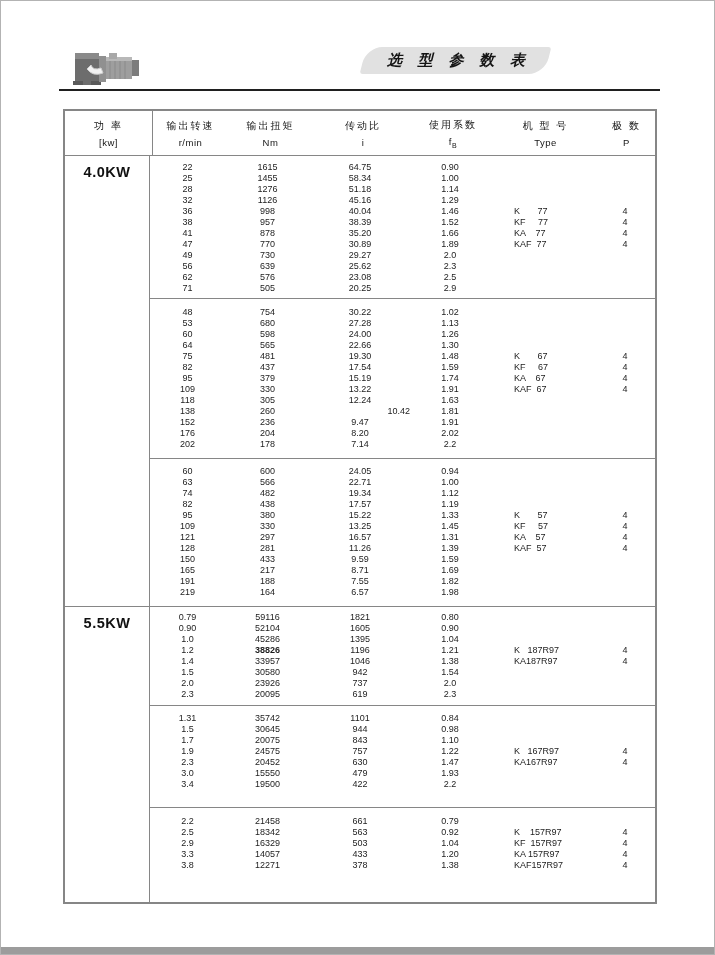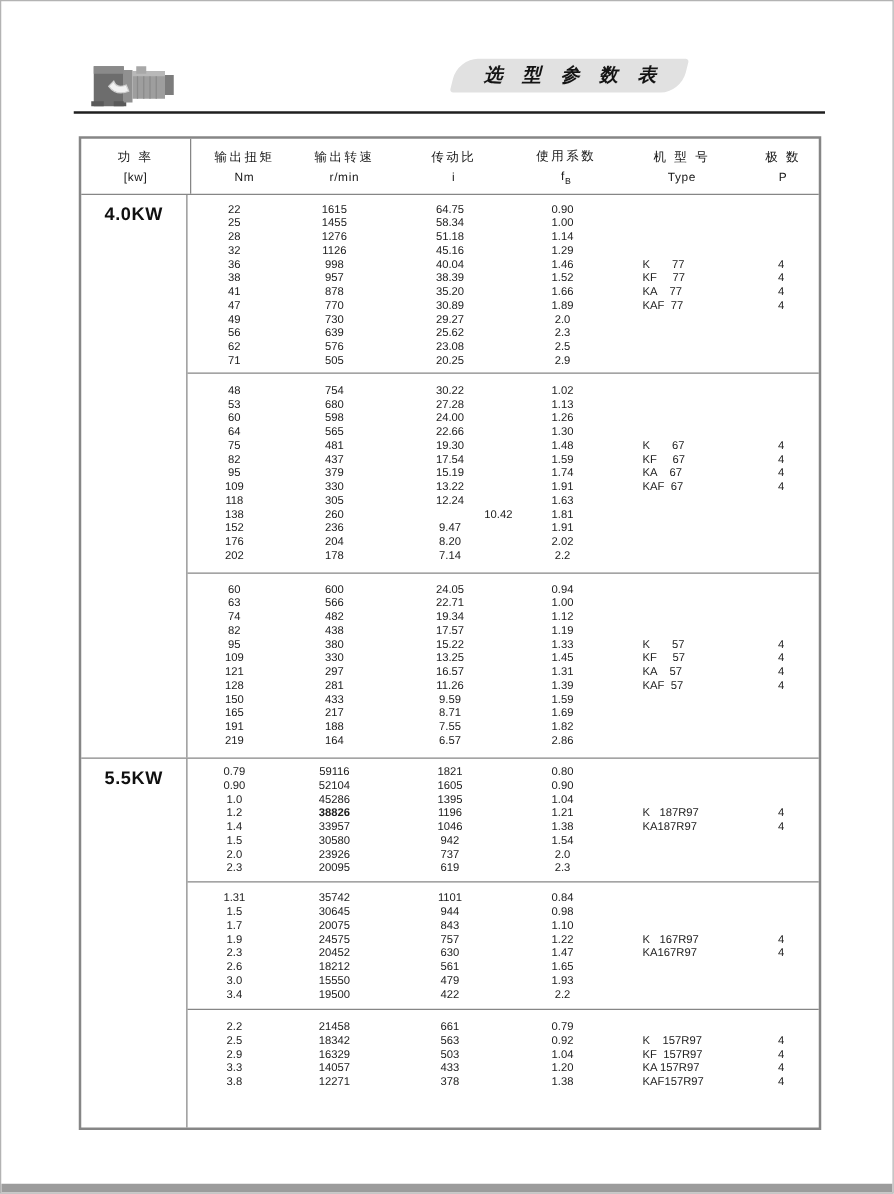--- a/index.html
+++ b/index.html
@@ -90,27 +90,27 @@
   </div>
 
   <div class="header-rule"></div>
 
   <div class="param-table">
     <div class="t-header" id="thead">
         <div class="hcell first" style="width: 88px;">
           <div class="cn">功  率</div>
           <div class="unit">[kw]</div>
         </div>
+        <div class="hcell" style="width: 75px;">
+          <div class="cn">输出转速</div>
+          <div class="unit">r/min</div>
+        </div>
         <div class="hcell" style="width: 85px;">
           <div class="cn">输出扭矩</div>
           <div class="unit">Nm</div>
-        </div>
-        <div class="hcell" style="width: 75px;">
-          <div class="cn">输出转速</div>
-          <div class="unit">r/min</div>
         </div>
         <div class="hcell" style="width: 100px;">
           <div class="cn">传动比</div>
           <div class="unit">i</div>
         </div>
         <div class="hcell" style="width: 80px;">
           <div class="cn">使用系数</div>
           <div class="unit">f<sub>B</sub></div>
         </div>
         <div class="hcell" style="width: 105px;">
@@ -416,21 +416,21 @@
                 <div class="cell c-nm" style="width: 85px;">188</div>
                 <div class="cell c-i" style="width: 100px;">7.55</div>
                 <div class="cell c-fb" style="width: 80px;">1.82</div>
                 <div class="cell c-type" style="width: 105px;"></div>
                 <div class="cell c-p" style="width: 60px;"></div>
               </div>
               <div class="row">
                 <div class="cell c-rpm" style="width: 75px;">219</div>
                 <div class="cell c-nm" style="width: 85px;">164</div>
                 <div class="cell c-i" style="width: 100px;">6.57</div>
-                <div class="cell c-fb" style="width: 80px;">2.86</div>
+                <div class="cell c-fb" style="width: 80px;">1.98</div>
                 <div class="cell c-type" style="width: 105px;"></div>
                 <div class="cell c-p" style="width: 60px;"></div>
               </div>
             </div>
           </div>
         </div>
         <div class="section second">
           <div class="power">5.5KW</div>
           <div class="blocks">
             <div class="block" style="height: 99px; padding-top: 5px;">
@@ -532,28 +532,20 @@
                 <div class="cell c-type" style="width: 105px;">K   167R97</div>
                 <div class="cell c-p" style="width: 60px;">4</div>
               </div>
               <div class="row">
                 <div class="cell c-rpm" style="width: 75px;">2.3</div>
                 <div class="cell c-nm" style="width: 85px;">20452</div>
                 <div class="cell c-i" style="width: 100px;">630</div>
                 <div class="cell c-fb" style="width: 80px;">1.47</div>
                 <div class="cell c-type" style="width: 105px;">KA167R97</div>
                 <div class="cell c-p" style="width: 60px;">4</div>
-              </div>
-              <div class="row">
-                <div class="cell c-rpm" style="width: 75px;">2.6</div>
-                <div class="cell c-nm" style="width: 85px;">18212</div>
-                <div class="cell c-i" style="width: 100px;">561</div>
-                <div class="cell c-fb" style="width: 80px;">1.65</div>
-                <div class="cell c-type" style="width: 105px;"></div>
-                <div class="cell c-p" style="width: 60px;"></div>
               </div>
               <div class="row">
                 <div class="cell c-rpm" style="width: 75px;">3.0</div>
                 <div class="cell c-nm" style="width: 85px;">15550</div>
                 <div class="cell c-i" style="width: 100px;">479</div>
                 <div class="cell c-fb" style="width: 80px;">1.93</div>
                 <div class="cell c-type" style="width: 105px;"></div>
                 <div class="cell c-p" style="width: 60px;"></div>
               </div>
               <div class="row">

